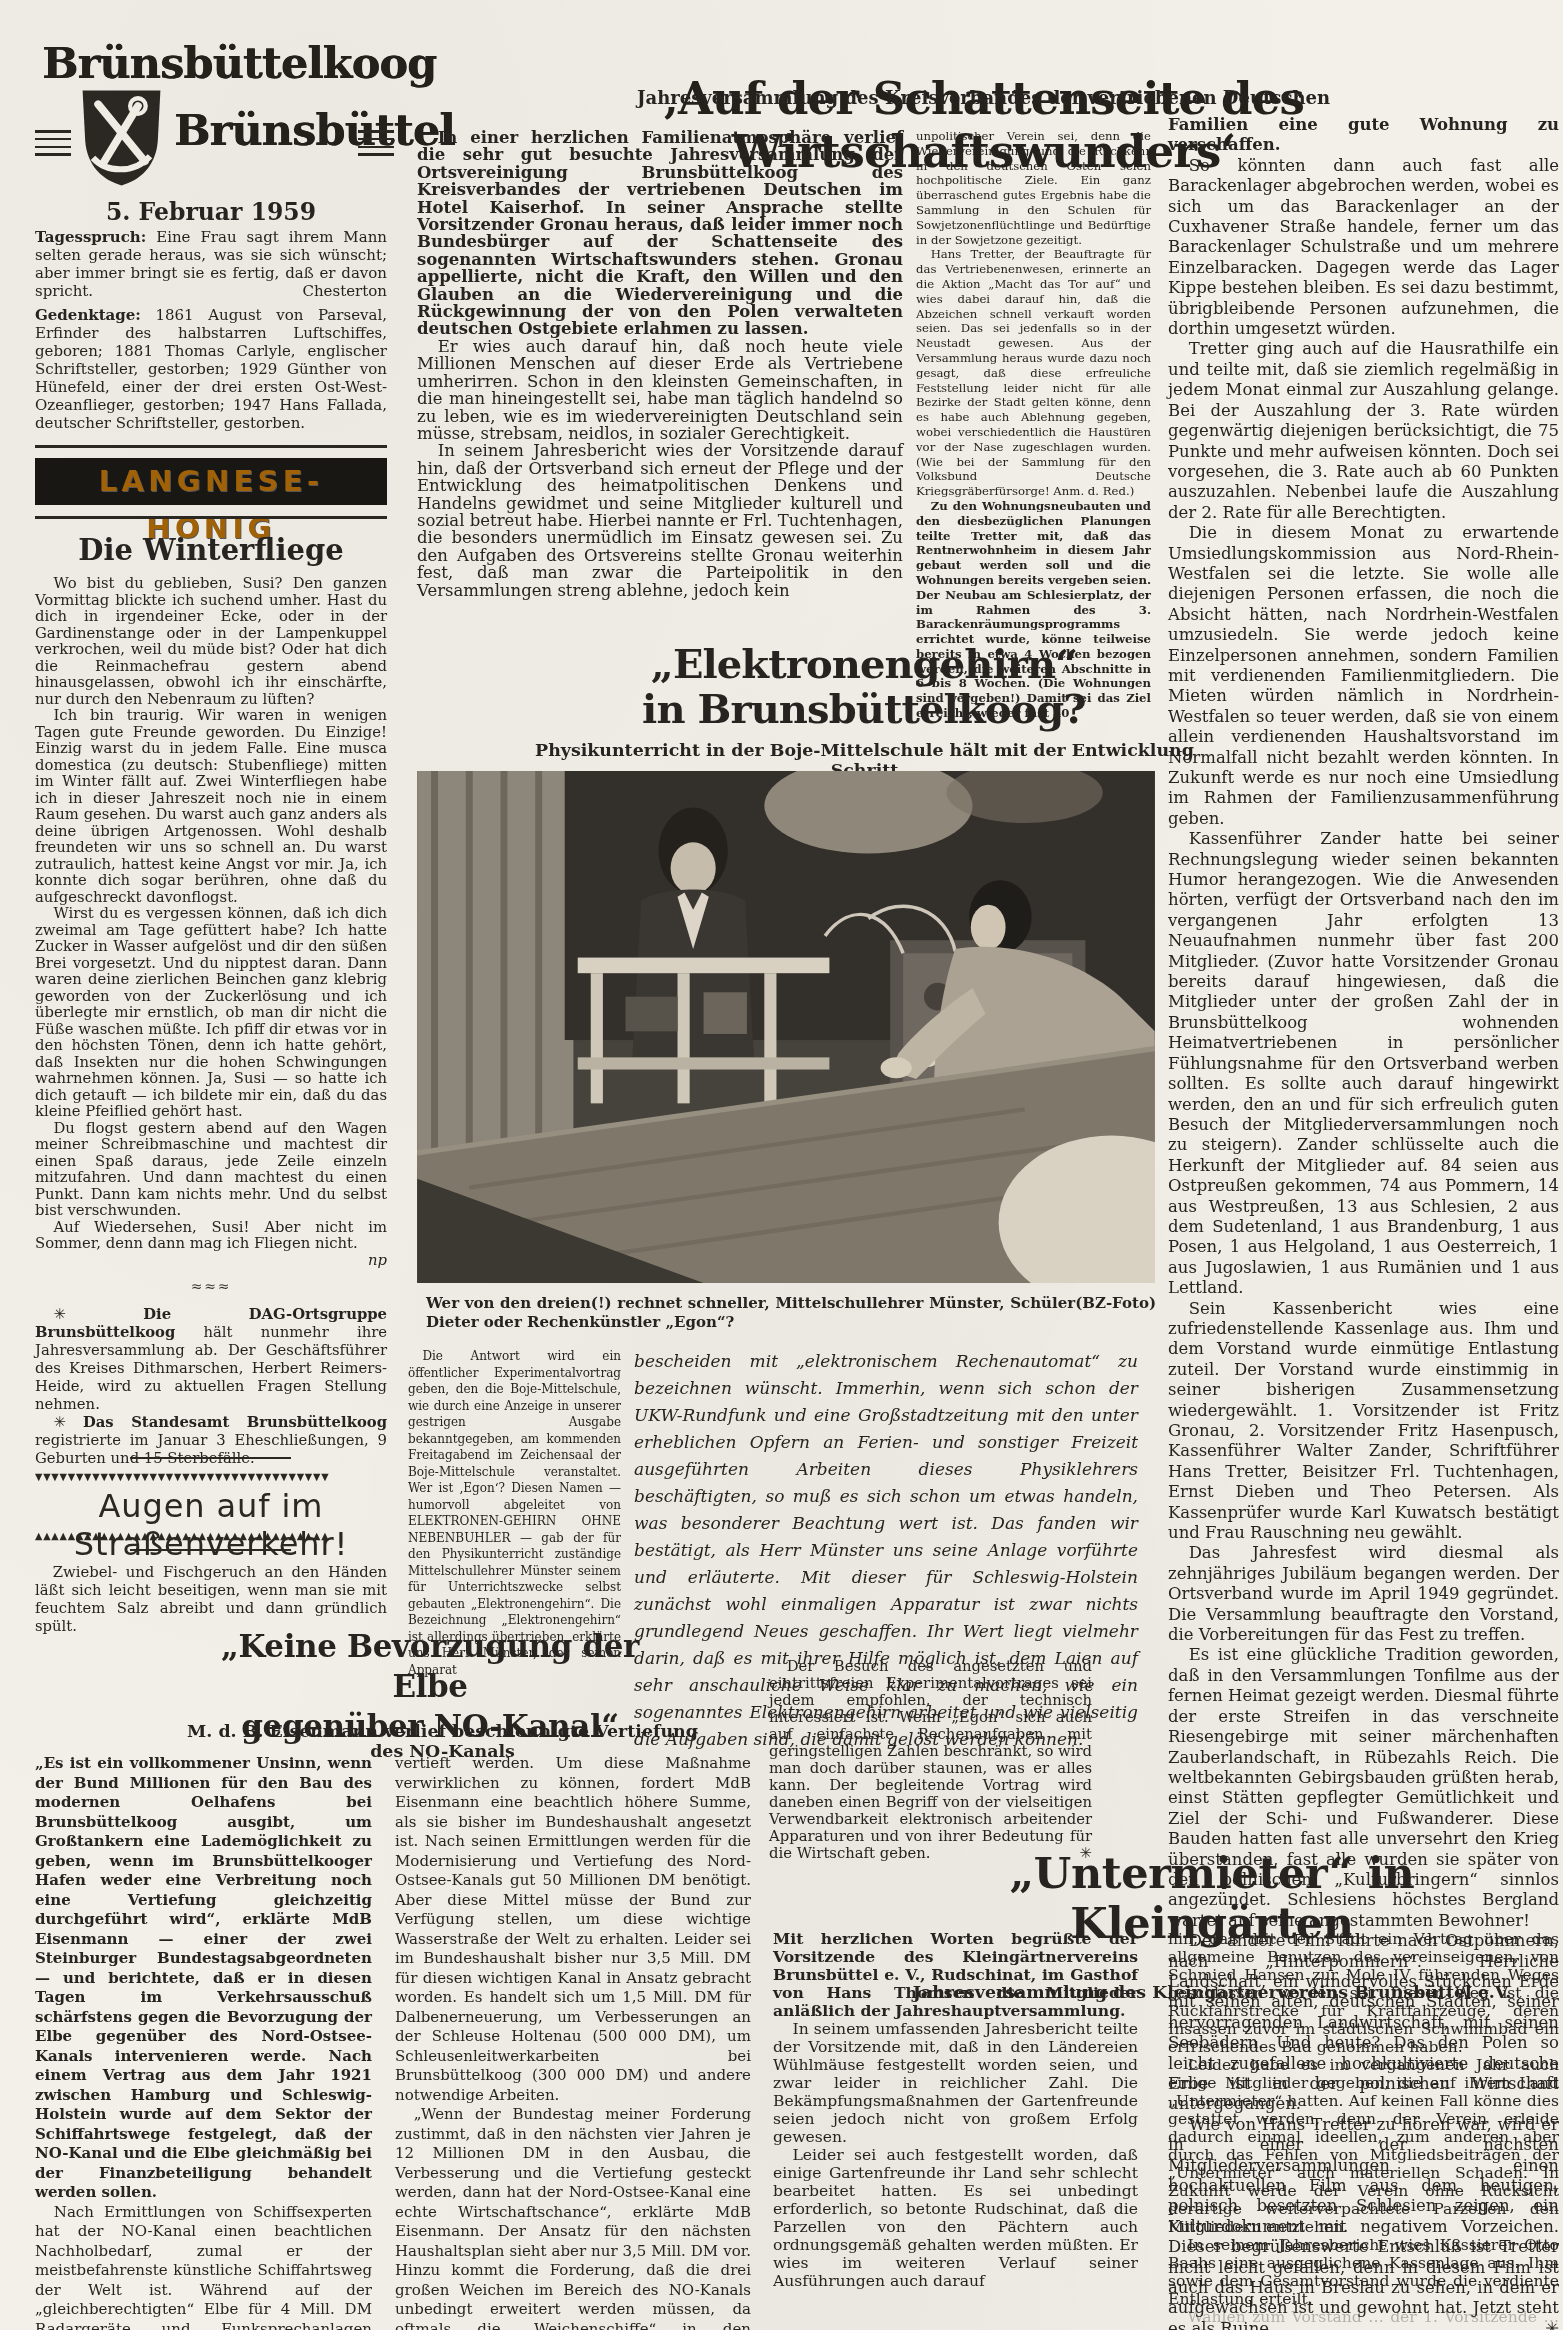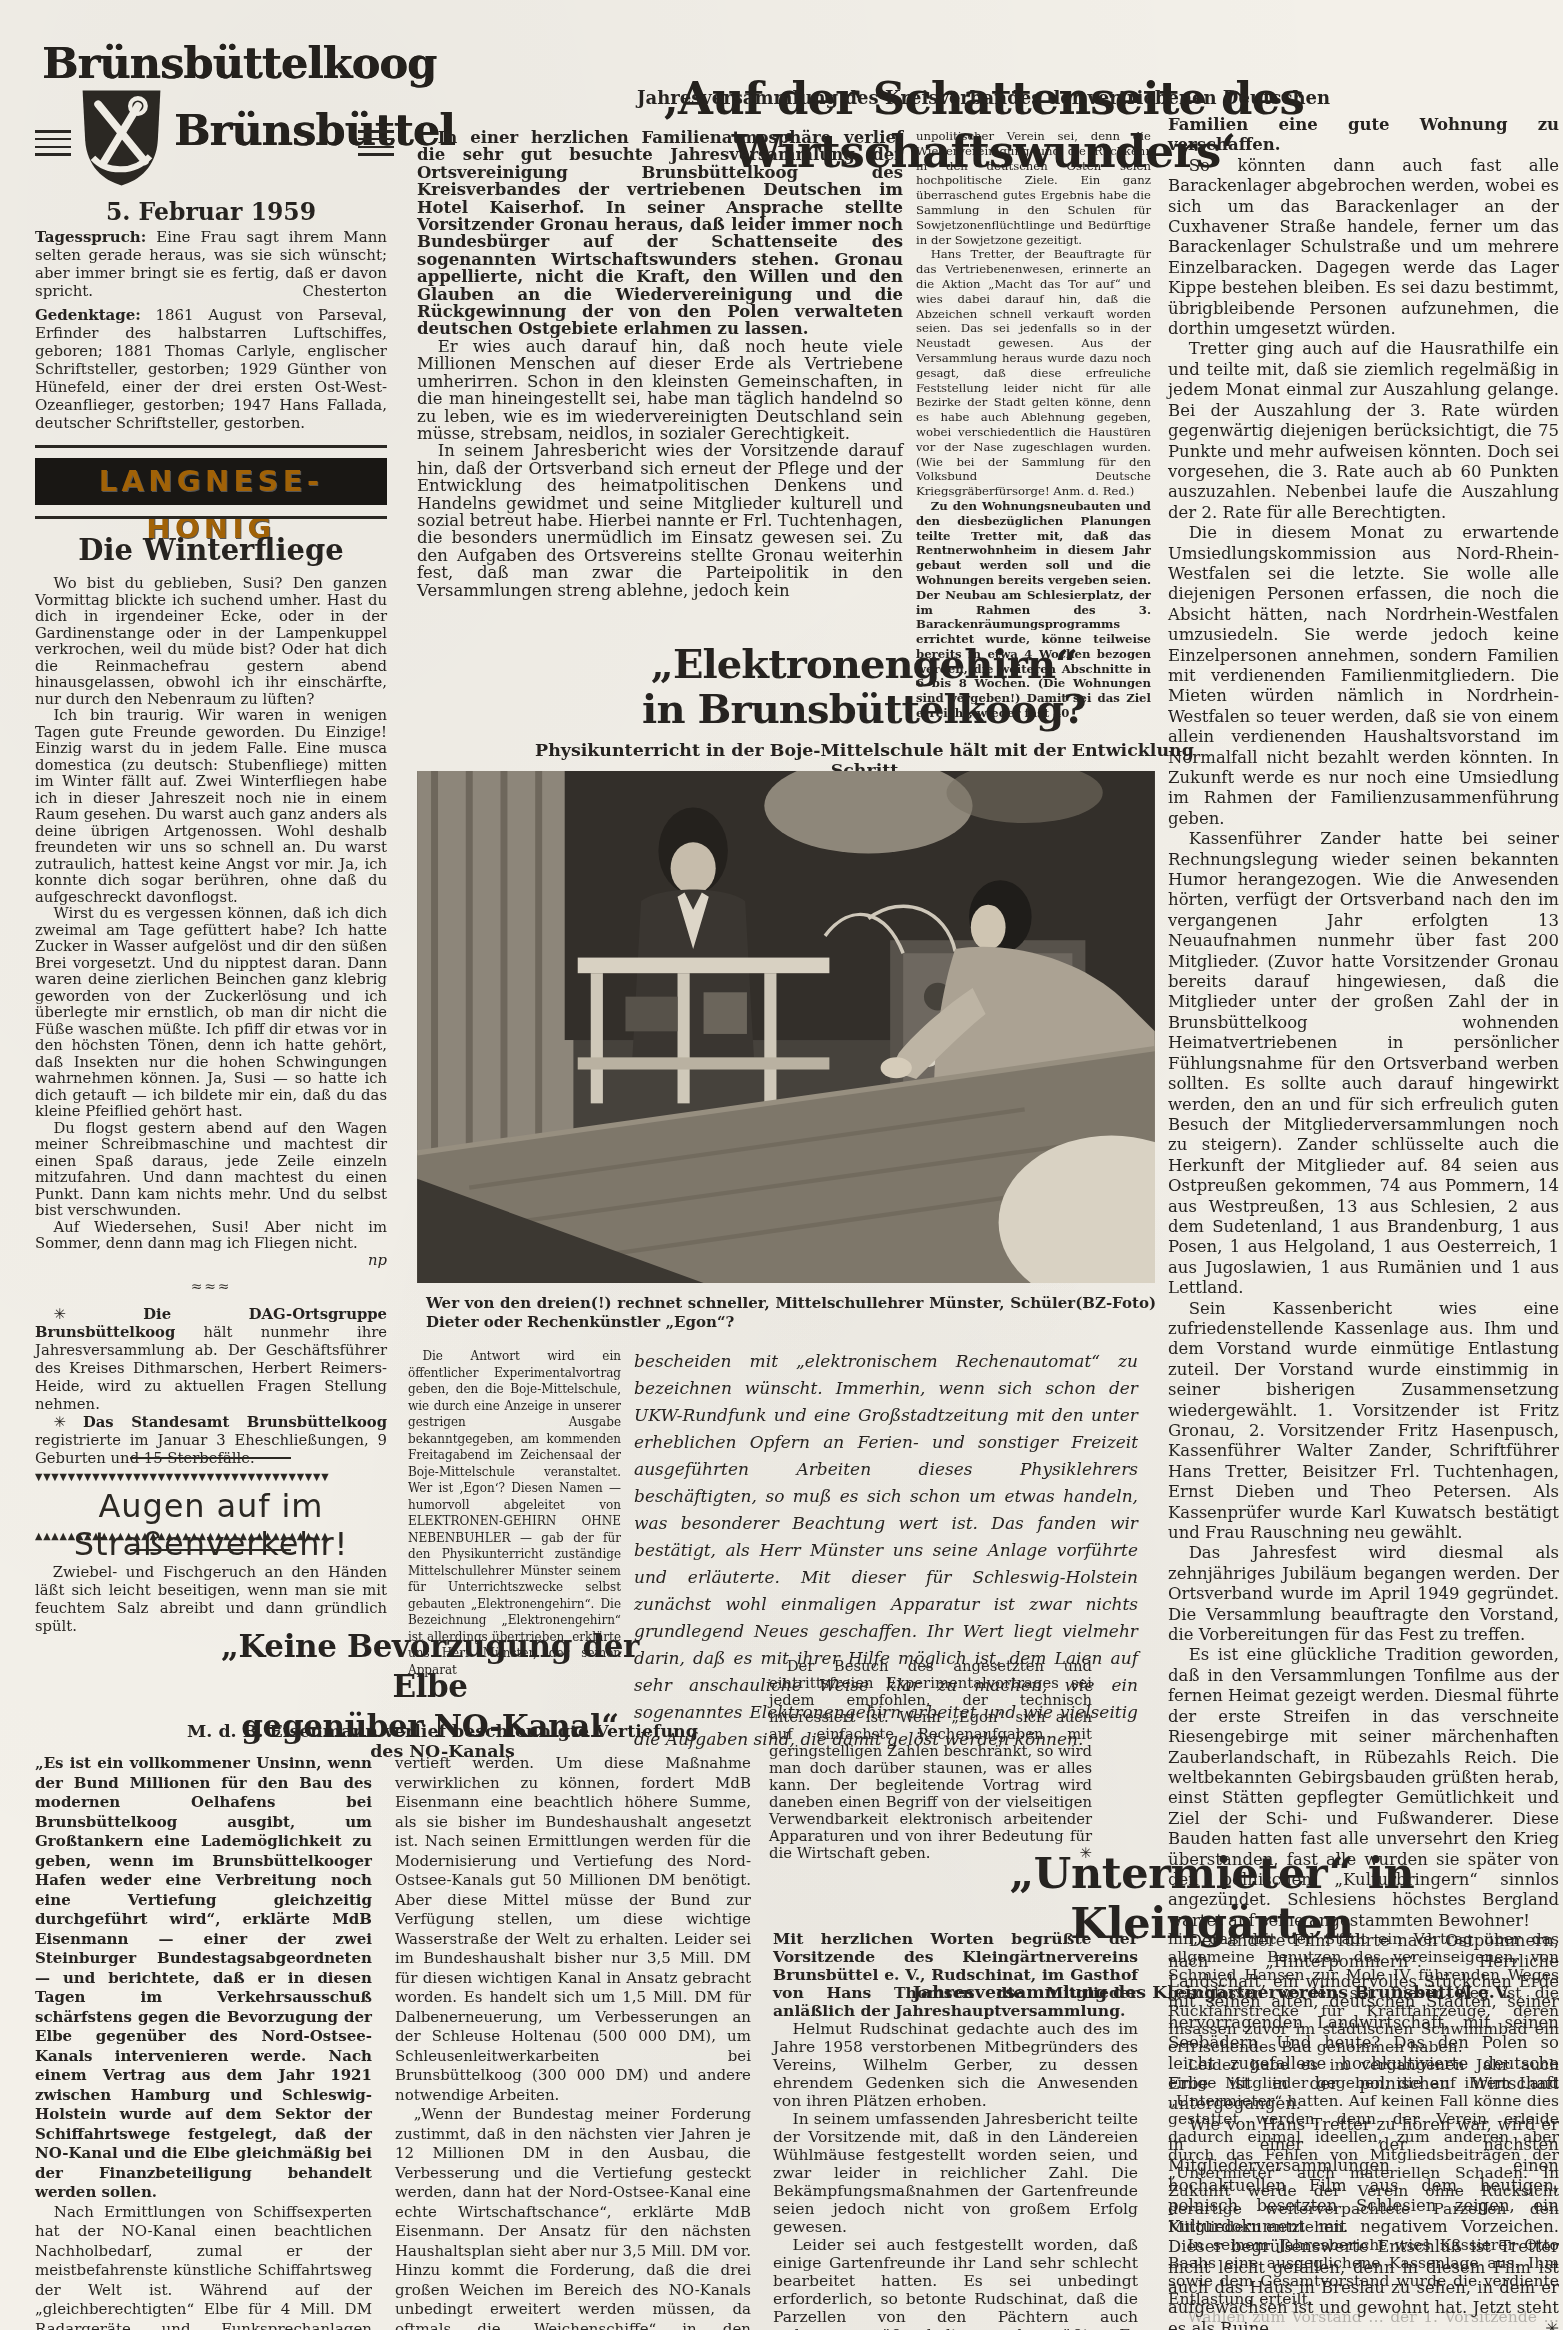--- a/index.html
+++ b/index.html
@@ -231,21 +231,20 @@
     <p><span>„Wenn der Bundestag meiner Forderung zustimmt, daß in den nächsten vier Jahren je 12 Millionen DM in den Ausbau, die Verbesserung und die Vertiefung gesteckt werden, dann hat der Nord-Ostsee-Kanal eine echte Wirtschaftschance“, erklärte MdB Eisenmann. Der Ansatz für den nächsten Haushaltsplan sieht aber nur 3,5 Mill. DM vor. Hinzu kommt die Forderung, daß die drei großen Weichen im Bereich des NO-Kanals unbedingt erweitert werden müssen, da oftmals die „Weichenschiffe“ in den Ausbuchtungen kaum noch einen Liegeplatz finden. Die Vertiefung des Kanals auf 12 Meter würde bedeuten, daß künftig statt 25 000-BRT- 32 000-BRT-Tonnenschiffe den Kanal passieren können.</span>
       </p>
 
   </div>
 
   <div class="abs klein-hl" style="left:869px;top:1848px;width:686px;">„Untermieter“ in Kleingärten</div>
   <div class="abs klein-sub" style="left:869px;top:1982px;width:686px;">Jahresversammlung des Kleingärtnervereins Brunsbüttel e.V.</div>
 
   <div class="abs just klein-col ind" style="left:773px;top:1930px;width:365px;">
     <p class="b noind">Mit herzlichen Worten begrüßte der Vorsitzende des Kleingärtnervereins Brunsbüttel e. V., Rudschinat, im Gasthof von Hans Thomsen die Mitglieder anläßlich der Jahreshauptversammlung.</p>
-    <p>Helmut Rudschinat gedachte auch des im Jahre 1958 verstorbenen Mitbegründers des Vereins, Wilhelm Gerber, zu dessen ehrendem Gedenken sich die Anwesenden von ihren Plätzen erhoben.</p>
     <p>In seinem umfassenden Jahresbericht teilte der Vorsitzende mit, daß in den Ländereien Wühlmäuse festgestellt worden seien, und zwar leider in reichlicher Zahl. Die Bekämpfungsmaßnahmen der Gartenfreunde seien jedoch nicht von großem Erfolg gewesen.</p>
     <p>Leider sei auch festgestellt worden, daß einige Gartenfreunde ihr Land sehr schlecht bearbeitet hatten. Es sei unbedingt erforderlich, so betonte Rudschinat, daß die Parzellen von den Pächtern auch ordnungsgemäß gehalten werden müßten. Er wies im weiteren Verlauf seiner Ausführungen auch darauf</p>
   </div>
 
   <div class="abs just klein-col ind" style="left:1168px;top:1930px;width:391px;">
     <p class="noind">hin, daß mit der Stadt ein Vertrag über das allgemeine Benutzen des vereinseigenen, von Schmied Hansen zur Mole IV führenden Weges geschlossen worden sei. Dieser Weg ist die Rückfahrstrecke für Kraftfahrzeuge, deren Insassen zuvor im städtischen Schwimmbad ein erfrischendes Bad genommen haben.</p>
     <p>Leider habe es im vergangenen Jahr auch einige Mitglieder gegeben, die auf ihrem Land „Untermieter“ hatten. Auf keinen Fall könne dies gestattet werden, denn der Verein erleide dadurch einmal ideellen, zum anderen aber durch das Fehlen von Mitgliedsbeiträgen der „Untermieter“ auch materiellen Schaden. In Zukunft werde der Verein ohne Rücksicht derartige weiterverpachtete Parzellen den Mitgliedern entziehen.</p>
     <p>In seinem Jahresbericht wies Kassierer Otto Baahs eine ausgeglichene Kassenlage aus. Ihm sowie dem Gesamtvorstand wurde die verdiente Entlastung erteilt.</p>
     <p class="faint">Wahlen zum Vorstand … der 1. Vorsitzende … der 2 …</p>
   </div>

